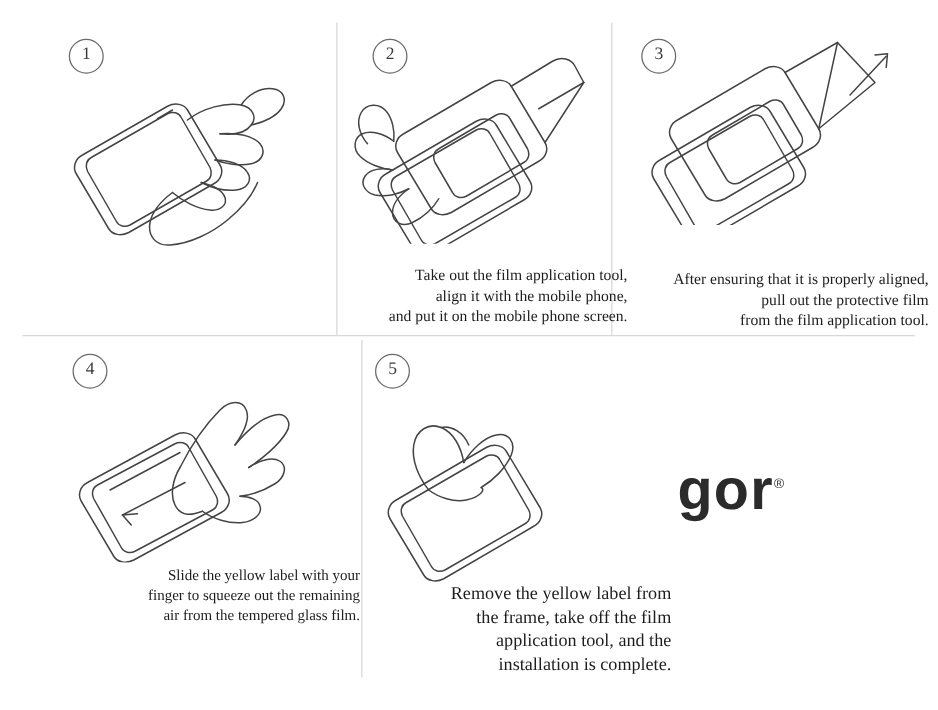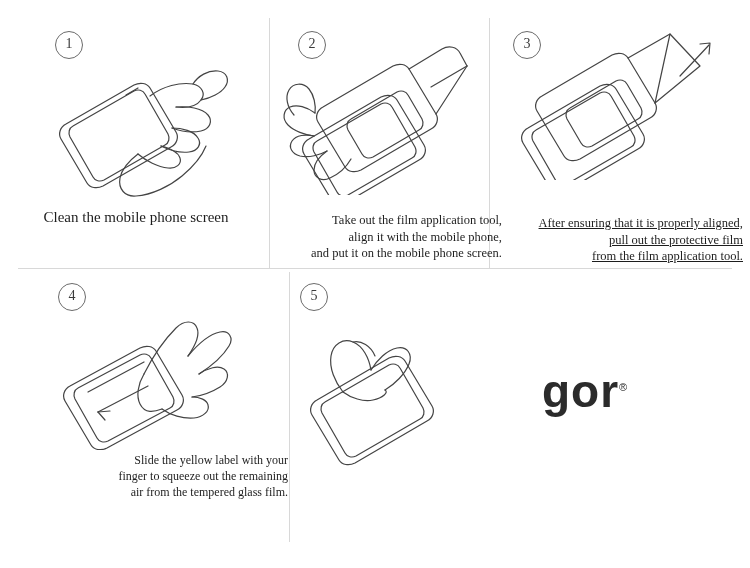--- a/index.html
+++ b/index.html
@@ -92,21 +92,20 @@
 
         <path d="M120,46 C133,36 150,32 163,34 C172,36 176,44 171,50 C166,57 155,58 146,57"></path>
         <path d="M146,57 C158,56 172,58 178,65 C183,71 180,79 171,81 C162,83 150,81 142,78"></path>
         <path d="M142,78 C152,78 164,81 168,88 C172,94 168,101 159,102 C150,103 139,100 131,96"></path>
         <path d="M131,96 C139,98 148,102 150,108 C152,114 146,119 138,118 C128,117 116,111 108,104"></path>
         <path d="M163,34 C168,26 178,20 188,21 C197,22 200,30 195,37 C191,43 181,48 171,50"></path>
         <path d="M108,104 C100,110 92,118 90,128 C88,139 95,147 106,146 C122,145 140,136 152,126 C164,116 172,106 176,96"></path>
       </g>
     </svg>
 
-    <div class="caption center" style="left:10px; top:208px; width:252px; font-size:15px; white-space:pre-line;">Clean the mobile phone screen</div>
   </div>
 
   <div class="step" style="left:269px; top:0px; width:220px; height:268px;">
     <div class="step-number" style="left:29px; top:31px;">2</div>
 
     <svg class="art" width="200" height="160" viewBox="0 0 200 160" style="left:12px; top:35px;">
       <g fill="none" stroke="#444444" stroke-width="1.2" stroke-linejoin="round" stroke-linecap="round">
 
         <path d="M28,104 L100,62 C106,59 113,60 116,65 L143,110 C146,115 144,122 138,125 L66,167 C60,170 53,169 50,164 L23,119 C20,114 22,107 28,104 Z"></path>
         <path d="M36,106 L100,69 C104,67 109,68 111,72 L134,112 C136,116 135,121 131,123 L67,160 C63,162 58,161 56,157 L33,117 C31,113 32,108 36,106 Z"></path>
@@ -143,21 +142,21 @@
         <path d="M66,78 L112,51 C116,49 121,50 123,54 L137,78 C139,82 138,87 134,89 L88,116 C84,118 79,117 77,113 L63,89 C61,85 62,80 66,78 Z"></path>
 
         <path d="M124,28 L166,4 L196,36 L151,73"></path>
         <path d="M166,4 L151,73" stroke-dasharray="0"></path>
 
         <path d="M176,46 L205,15"></path>
         <path d="M196,14 L206,13 L205,24"></path>
       </g>
     </svg>
 
-    <div class="caption left" style="left:14px; top:215px; width:240px; font-size:12.5px; white-space:pre-line;text-decoration:underline;">After ensuring that it is properly aligned,
+    <div class="caption left" style="left:14px; top:215px; width:240px; font-size:12.5px; white-space:pre-line;">After ensuring that it is properly aligned,
 pull out the protective film
 from the film application tool.</div>
   </div>
 
   <div class="step" style="left:0px; top:268px; width:289px; height:300px;">
     <div class="step-number" style="left:58px; top:15px;">4</div>
 
     <svg class="art" width="230" height="160" viewBox="0 0 230 160" style="left:40px; top:22px;">
       <g fill="none" stroke="#444444" stroke-width="1.2" stroke-linejoin="round" stroke-linecap="round">
 
@@ -192,19 +191,23 @@
         <path d="M18,94 L90,52 C96,49 103,50 106,55 L133,100 C136,105 134,112 128,115 L56,157 C50,160 43,159 40,154 L13,109 C10,104 12,97 18,94 Z"></path>
         <path d="M26,96 L90,59 C94,57 99,58 101,62 L124,102 C126,106 125,111 121,113 L57,150 C53,152 48,151 46,147 L23,107 C21,103 22,98 26,96 Z"></path>
 
         <path d="M44,86 C36,76 30,62 32,50 C34,38 44,32 54,36 C64,40 70,52 72,64"></path>
         <path d="M72,64 C78,54 88,44 98,42 C108,40 114,48 110,58 C106,68 96,78 86,84"></path>
         <path d="M44,86 C52,92 64,96 74,94 C84,92 90,86 86,84"></path>
         <path d="M54,36 C62,34 72,40 76,50"></path>
       </g>
     </svg>
 
+    <div class="caption left" style="left:18px; top:198px; width:230px; font-size:14.5px; white-space:pre-line;">Remove the yellow label from
+the frame, take off the film
+application tool, and the
+installation is complete.</div>
 
     <div class="logo" style="left:253px; top:96px; font-size:46px;">
       <span>gor</span><span class="reg">®</span>
     </div>
   </div>
 
 </div>
 
 </body></html>

